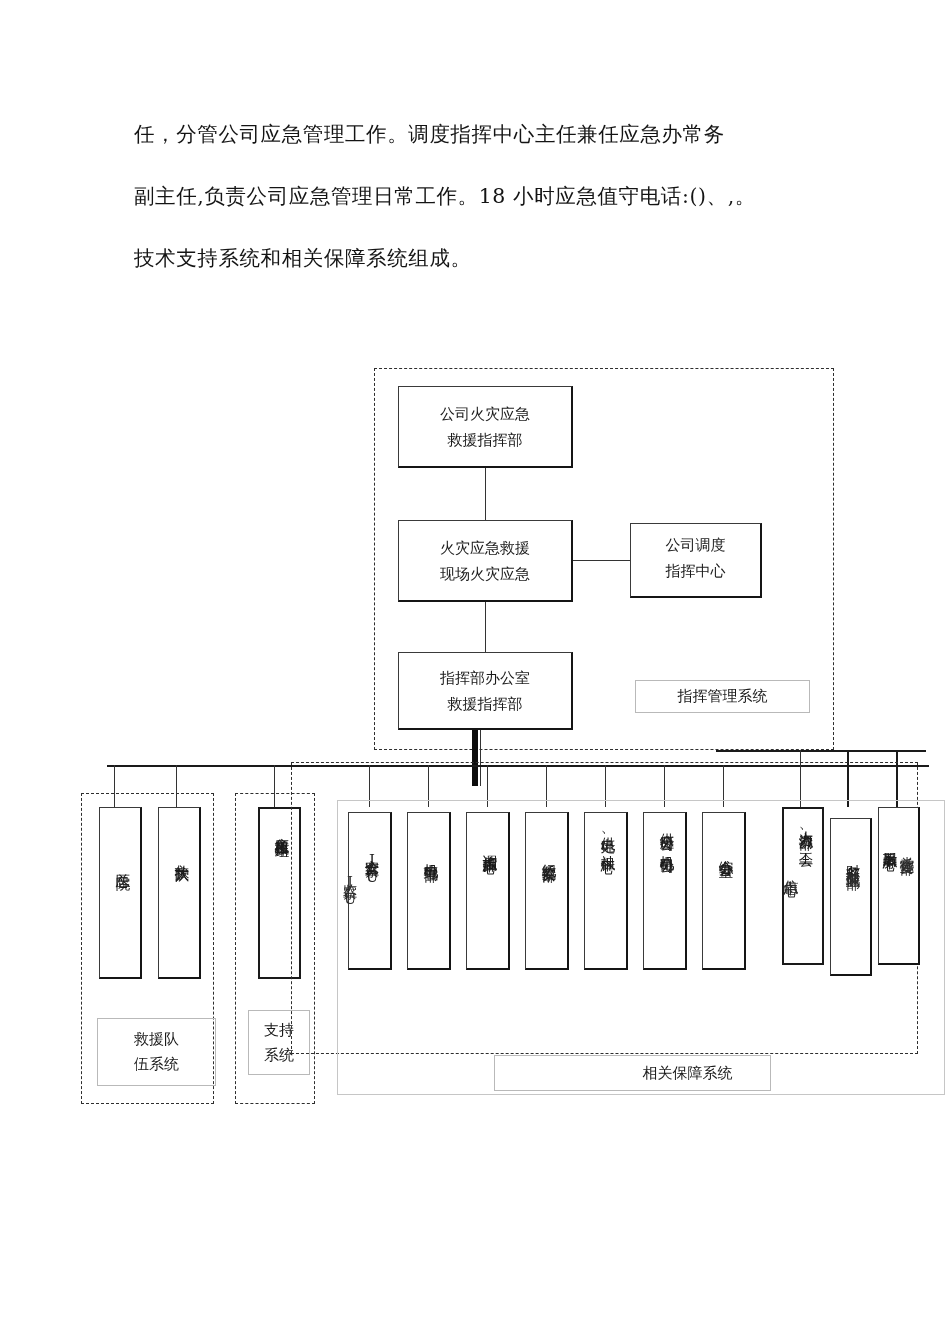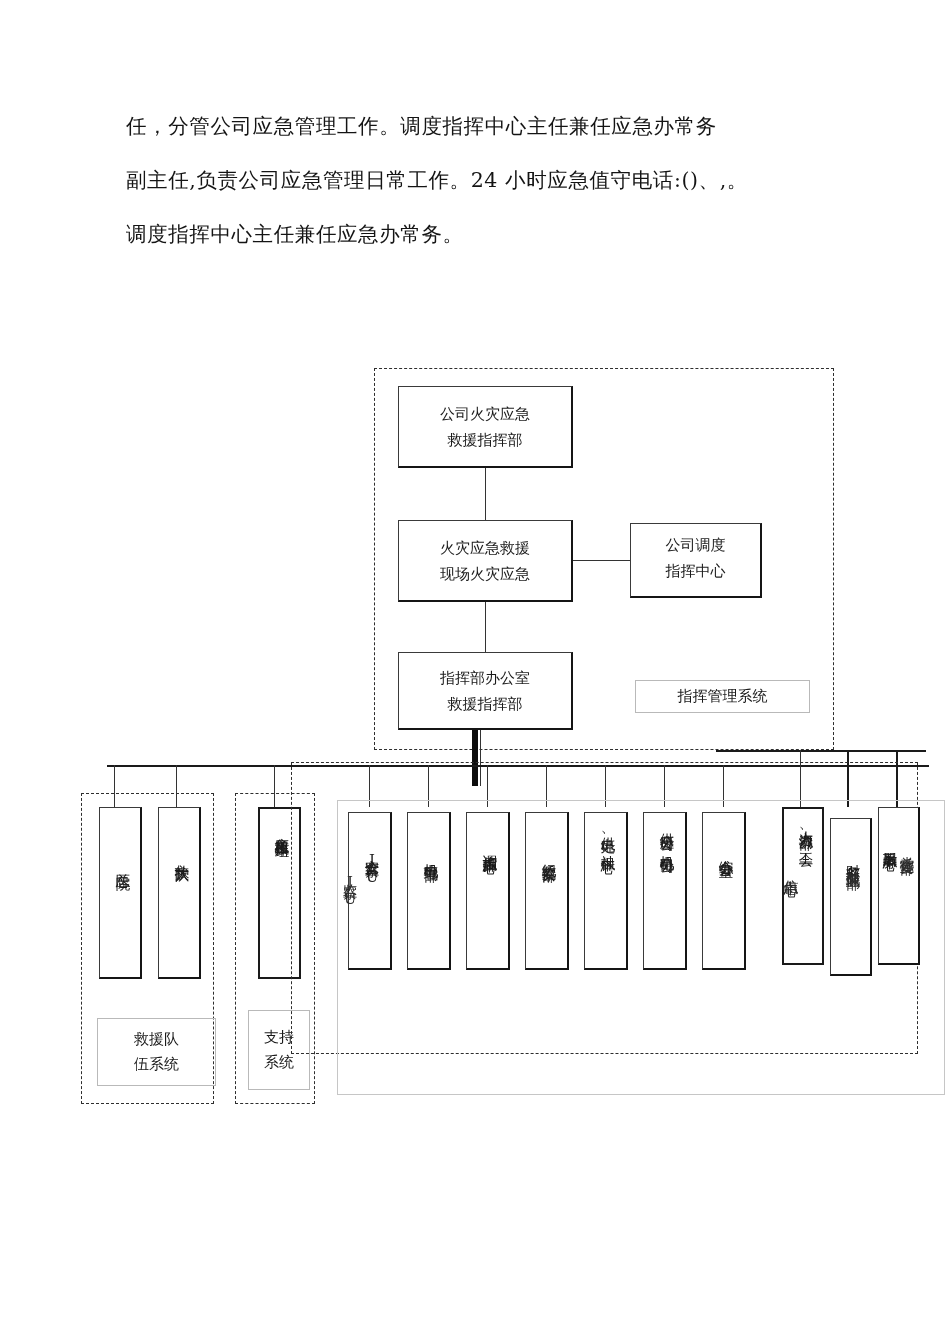--- a/index.html
+++ b/index.html
@@ -20,21 +20,21 @@
   .prose {
     position: absolute;
     left: 118px;
     top: 95px;
     width: 720px;
     font-size: 20.5px;
     line-height: 46px;
     letter-spacing: 0.6px;
     color: #141414;
   }
-  .prose p { margin: 8px; }
+  .prose p { margin: 16px; }
   .prose .indent { text-indent: 2em; }
 
   
   .diagram {
     position: absolute;
     left: 0;
     top: 0;
     width: 950px;
     height: 1344px;
   }
@@ -114,22 +114,22 @@
   .vline { position: absolute; background: #333333; width: 1.4px; }
   .hline.thick { height: 2px; background: #1a1a1a; }
   .vline.thick { width: 2px; background: #1a1a1a; }
   .vline.bold  { width: 6px; background: #0d0d0d; }
 </style>
 </head>
 <body>
 
 <div class="prose">
   <p>任，分管公司应急管理工作。调度指挥中心主任兼任应急办常务</p>
-  <p>副主任,负责公司应急管理日常工作。24 小时应急值守电话:()、,。</p>
-  <p>调度指挥中心主任兼任应急办常务。</p>
+  <p>副主任,负责公司应急管理日常工作。18 小时应急值守电话:()、,。</p>
+  <p>技术支持系统和相关保障系统组成。</p>
 </div>
 
 <div class="diagram">
 
   <div class="dashed" style="left:374px; top:368px; width:460px; height:382px;"></div>
 
   <div class="box shadowed" style="left:398px; top:386px; width:175px; height:82px;text-align:center;">
     <span style="white-space:pre-line;">公司火灾应急
 救援指挥部</span>
   </div>
@@ -191,21 +191,21 @@
   <div class="syslabel" style="left:97px; top:1018px; width:119px; height:68px; flex-direction:column;text-align:right;">
     <span style="white-space:pre-line;">救援队
 伍系统</span>
   </div>
 
   <div class="dashed" style="left:235px; top:793px; width:80px; height:311px;"></div>
 
   <div class="vbox" style="left:258px; top:807px; width:43px; height:172px; border-width:2px; border-color:#1a1a1a;"></div>
   <div class="vlabel" style="left:272px; top:826px;">应急救援工作组</div>
 
-  <div class="syslabel" style="left:248px; top:1010px; width:62px; height:80px; flex-direction:column;">
+  <div class="syslabel" style="left:248px; top:1010px; width:62px; height:65px; flex-direction:column;">
     <span style="white-space:pre-line;">支持
 系统</span>
   </div>
 
   <div class="dashed" style="left:291px; top:762px; width:627px; height:292px;"></div>
 
   <div class="thin-rect" style="left:337px; top:800px; width:608px; height:295px;"></div>
 
   <div class="vbox" style="left:348px; top:812px; width:44px; height:158px;"></div>
   <div class="vlabel" style="left:362px; top:848px;">安全监察JU</div>
@@ -234,14 +234,17 @@
   <div class="vlabel ghost" style="left:781px; top:868px;">信息中心</div>
 
   <div class="vbox" style="left:830px; top:818px; width:42px; height:158px;"></div>
   <div class="vlabel" style="left:843px; top:853px;">财务部</div>
   <div class="vlabel ghost" style="left:843px; top:860px;">武装保卫部</div>
 
   <div class="vbox" style="left:878px; top:807px; width:42px; height:158px;"></div>
   <div class="vlabel" style="left:880px; top:840px;">后勤服务中心</div>
   <div class="vlabel ghost" style="left:897px; top:845px;">党委宣传部</div>
 
+  <div class="syslabel" style="left:494px; top:1055px; width:277px; height:36px;">
+    <span style="padding-left:110px;">相关保障系统</span>
+  </div>
 
 </div>
 
 </body></html>

